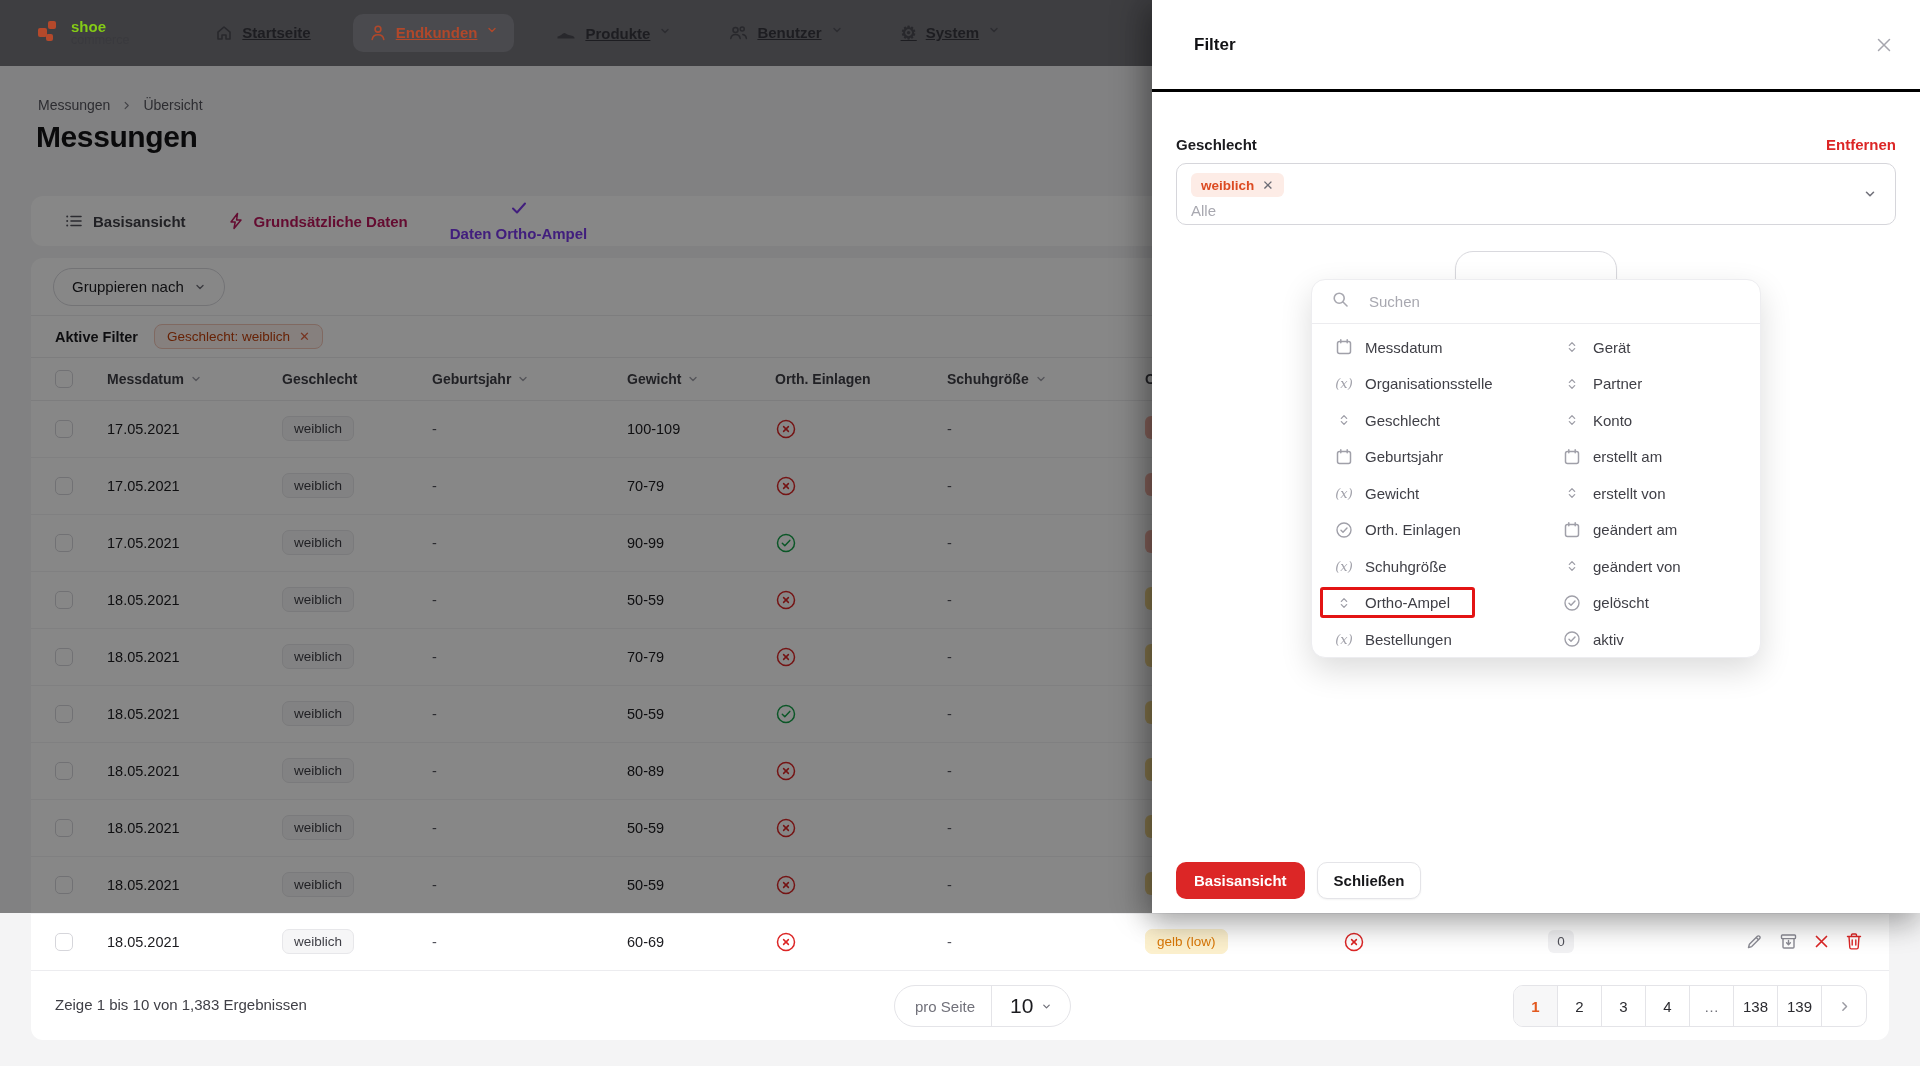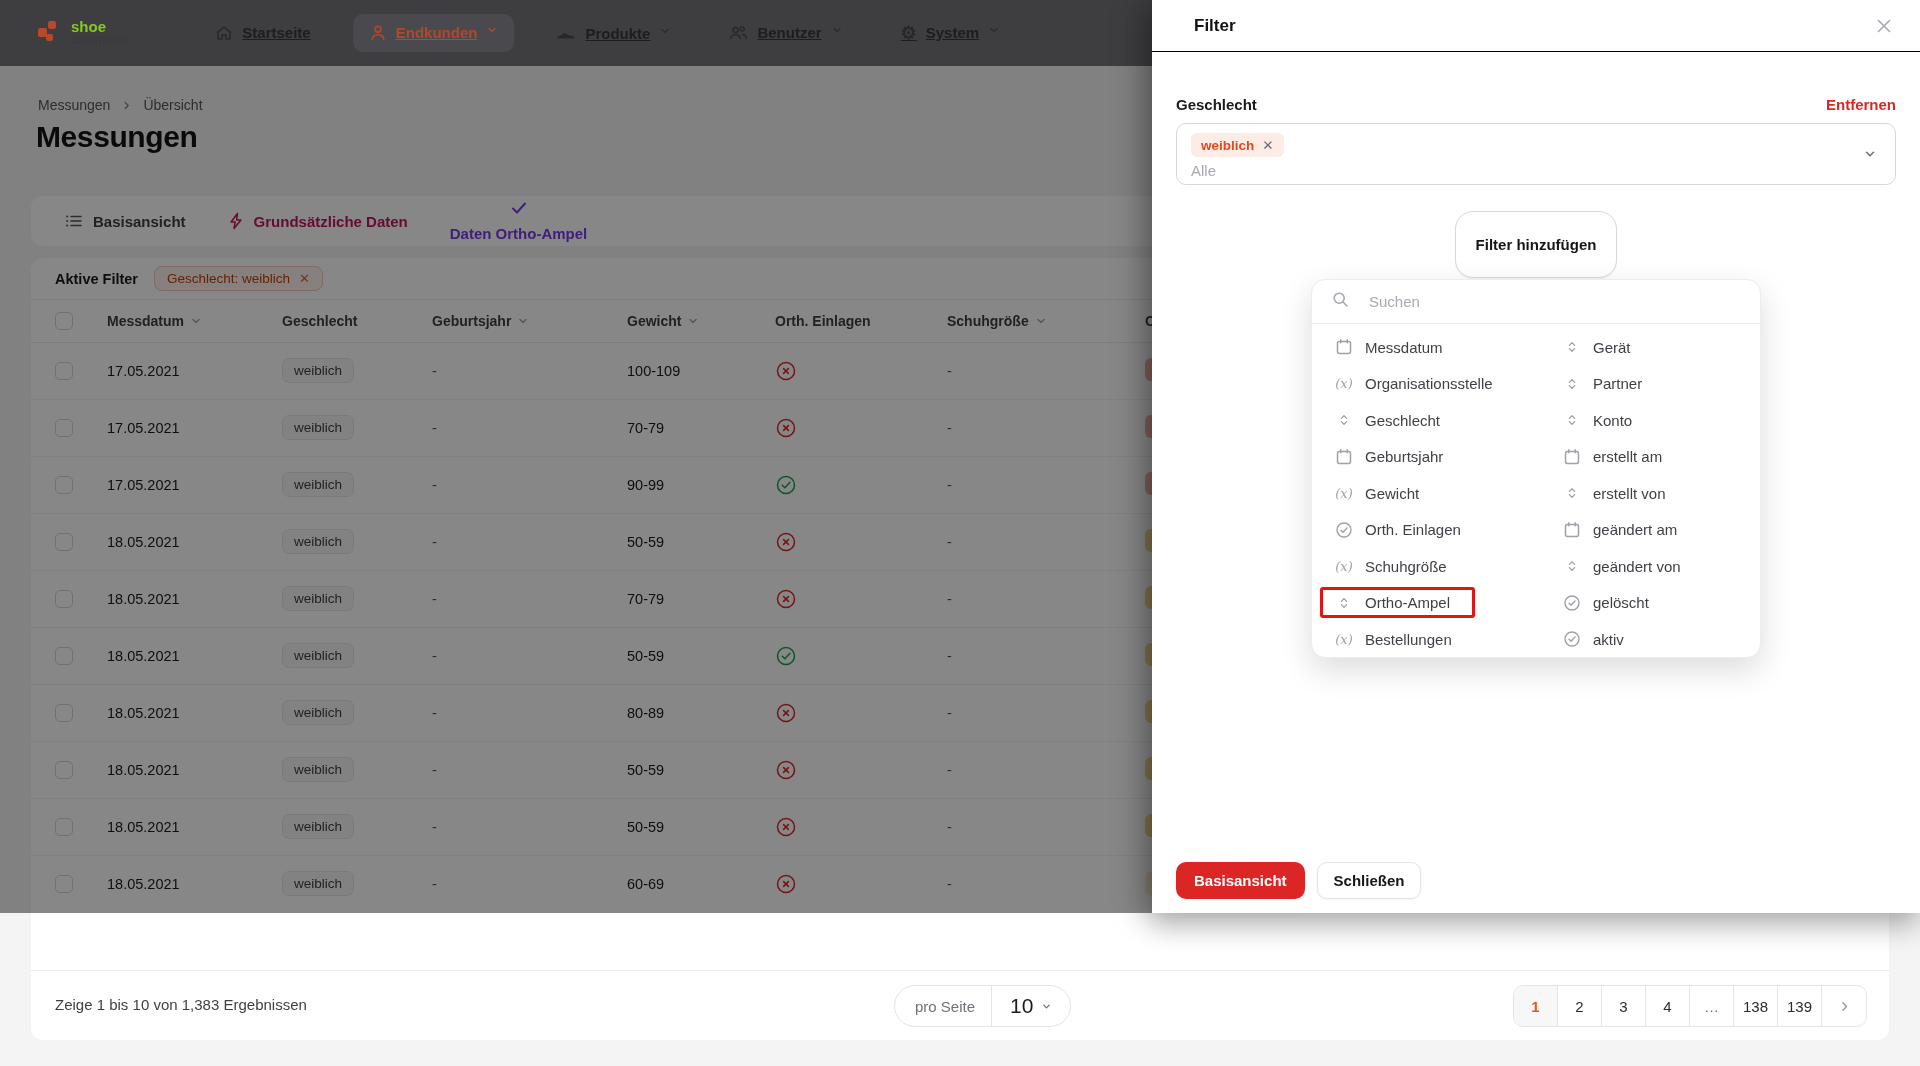--- a/index.html
+++ b/index.html
@@ -96,21 +96,21 @@
   .page-cell.ellipsis { color:#71717a; }
   .page-cell.next { color:#9a9aa2; }
 
   
   .backdrop { position:absolute; left:0; top:66px; width:1920px; height:847px;
               background:rgba(0,0,0,0.47); z-index:40; }
 
   
   .drawer { position:absolute; right:0; top:0; width:768px; height:913px; background:#fff; z-index:50;
             box-shadow:-10px 0 30px rgba(0,0,0,0.25), 0 14px 26px rgba(0,0,0,0.20); }
-  .drawer-header { height:52px; border-bottom:1px solid #000000; display:flex; align-items:center;
+  .drawer-header { height:92px; border-bottom:3px solid #000000; display:flex; align-items:center;
                    justify-content:space-between; padding:0 26px 0 42px;gap:40px; }
   .drawer-title { font-size:17px; font-weight:700; color:#121215; }
   .drawer-close { background:none; border:none; cursor:pointer; display:flex; color:#a6a6ae; padding:0; }
   .sec-head { display:flex; justify-content:space-between; align-items:center; margin:44px 24px 0; }
   .sec-label { font-size:15px; font-weight:700; color:#1b1b1f; }
   .remove-link { font-size:15px; font-weight:700; color:#dc2626; background:none; border:none;
                  cursor:pointer; font-family:inherit; }
   .multiselect { position:relative; margin:10px 24px 0; height:62px; border:1px solid #d6d6db;
                  border-radius:10px; padding:9px 14px; cursor:pointer; }
   .ms-chip { display:inline-flex; gap:8px; align-items:center; background:#fdece6; color:#dc4b22;
@@ -262,20 +262,30 @@
       <span class="ticon">
         <svg width="16" height="14" viewBox="0 0 16 14">
           <path d="M2 7.5l4 4L14 2.5" fill="none" stroke="currentColor" stroke-width="2" stroke-linecap="round" stroke-linejoin="round"></path>
         </svg>
       </span>
       <span>Daten Ortho-Ampel</span>
     </div>
   </div>
 
 <div class="table-card">
+  <div class="toolbar">
+    <button class="btn-group-by">
+      <span>Gruppieren nach</span>
+      <span class="chev">
+          <svg width="12" height="12" viewBox="0 0 16 16">
+            <path d="M4 6l4 4 4-4" fill="none" stroke="currentColor" stroke-width="1.8" stroke-linecap="round" stroke-linejoin="round"></path>
+          </svg>
+        </span>
+    </button>
+  </div>
   <div class="active-row">
     <span class="active-label">Aktive Filter</span>
     <span id="active-chips" style="display:flex;gap:10px;">
         <span class="filter-chip">
           <span>Geschlecht: weiblich</span>
           <span class="x">✕</span>
         </span>
       </span>
   </div>
   <table>

